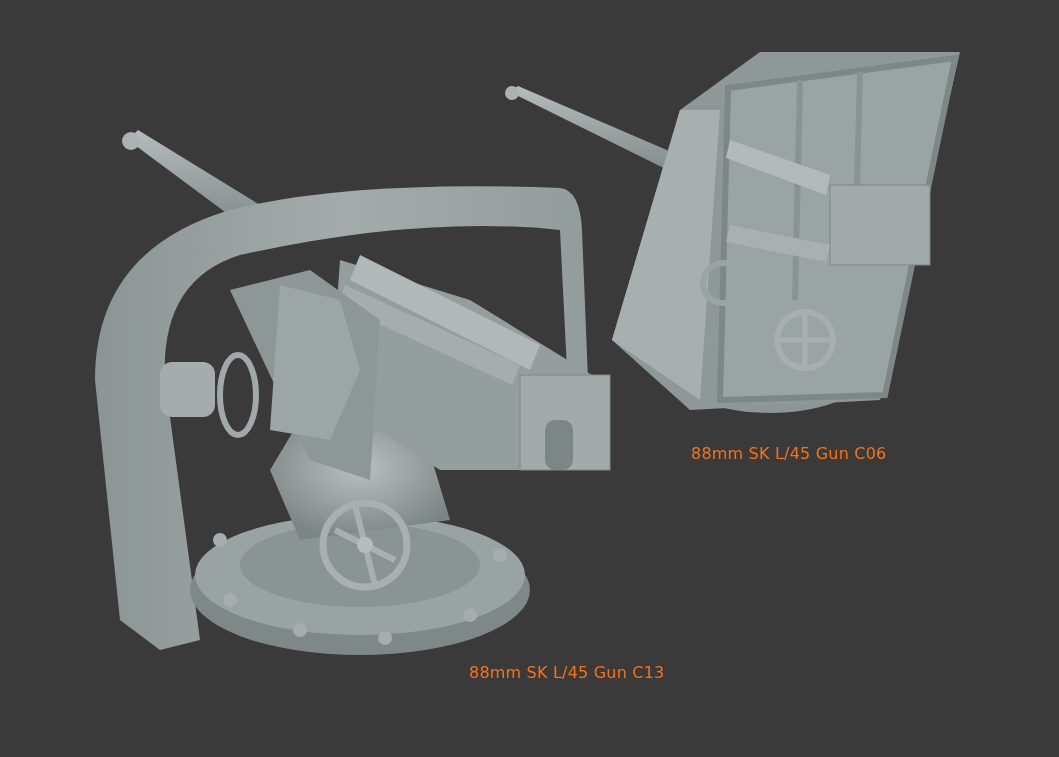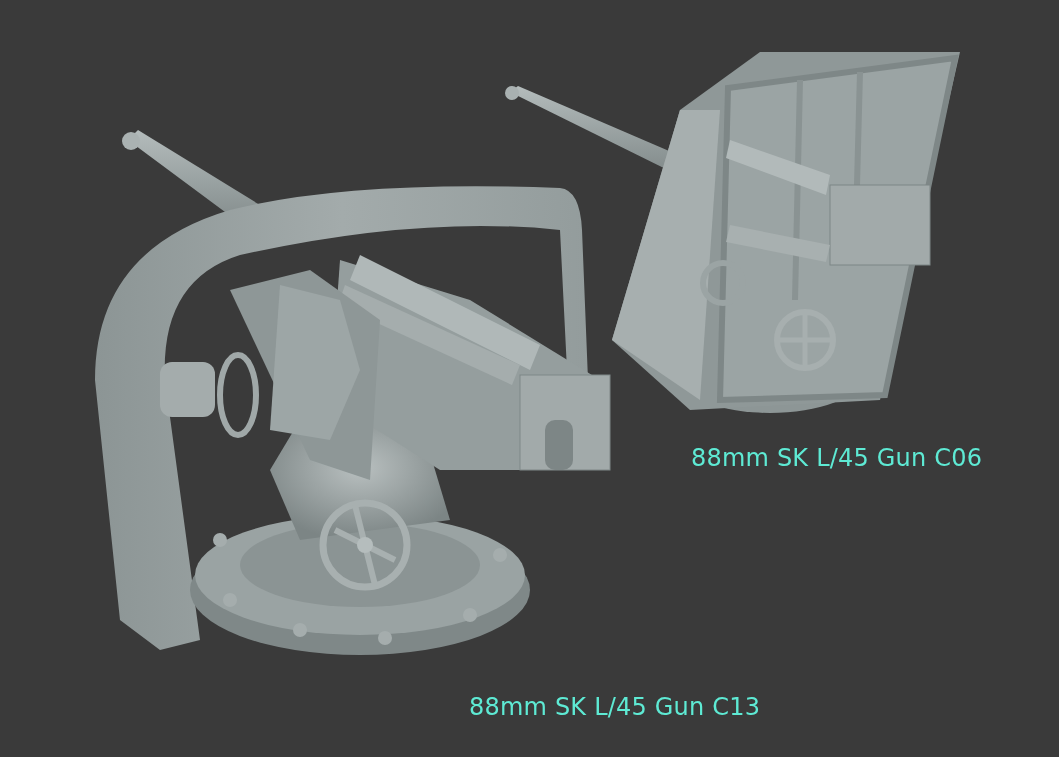--- a/index.html
+++ b/index.html
@@ -5,28 +5,28 @@
   html, body { margin: 0; padding: 0; }
   body {
     width: 1059px; height: 757px; overflow: hidden;
     background: #3a3a3a;
     position: relative;
     font-family: "DejaVu Sans", sans-serif;
   }
   .scene { position: absolute; left: 0; top: 0; width: 1059px; height: 757px; }
   .caption {
     position: absolute;
-    color: #5eead4;
+    color: #f97316;
     font-family: "DejaVu Sans", sans-serif;
-    font-size: 24px;
+    font-size: 16px;
     letter-spacing: 0.2px;
     white-space: nowrap;
   }
   .caption-c06 { left: 691px; top: 444px; }
-  .caption-c13 { left: 469px; top: 663px; margin-top: 30px; }
+  .caption-c13 { left: 469px; top: 663px; }
 </style>
 </head>
 <body>
 
 <svg class="scene" viewBox="0 0 1059 757" xmlns="http://www.w3.org/2000/svg">
   <defs>
     <linearGradient id="gShield" x1="0" y1="0" x2="1" y2="0">
       <stop offset="0" stop-color="#8c9595"></stop>
       <stop offset="0.5" stop-color="#a3abab"></stop>
       <stop offset="1" stop-color="#939c9c"></stop>

